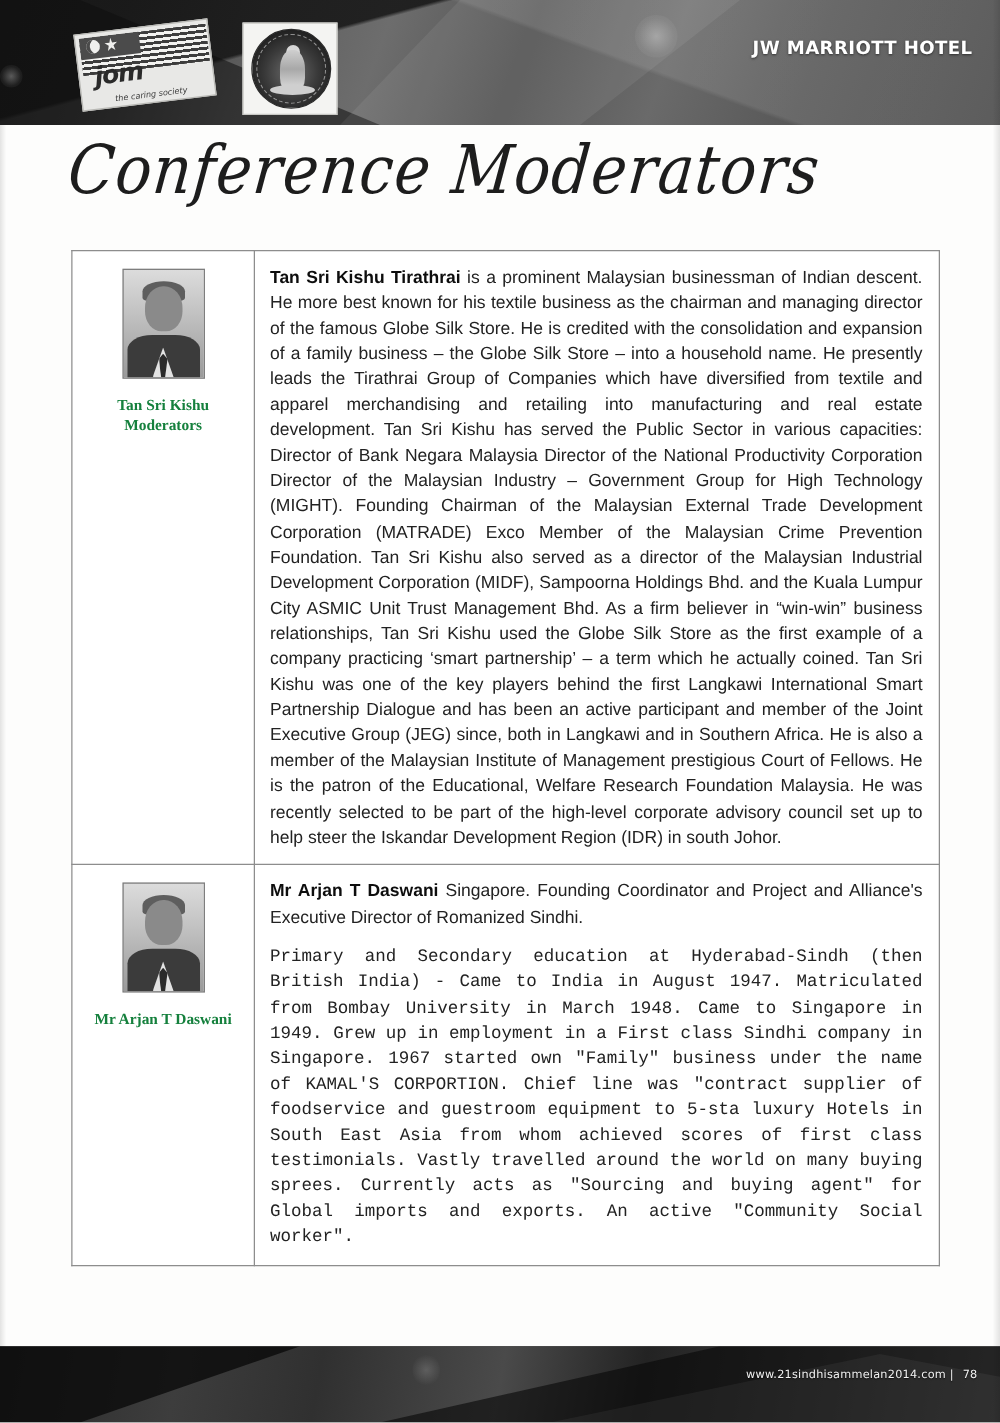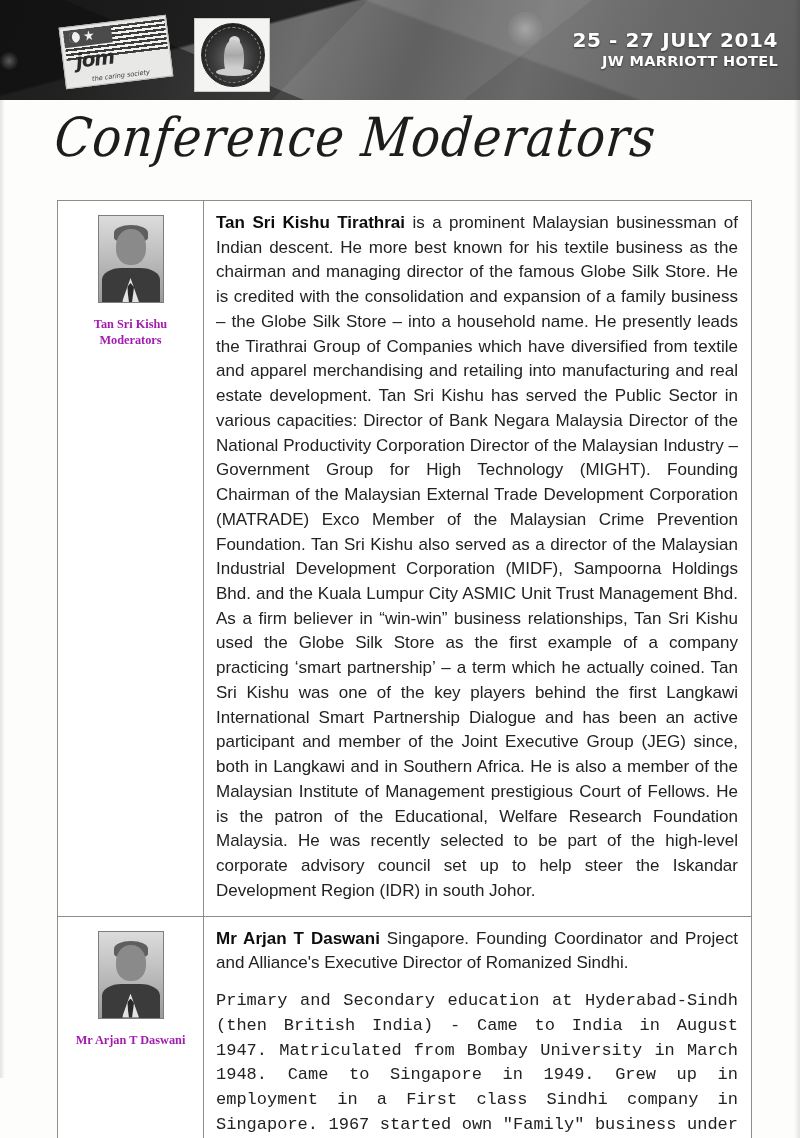--- a/index.html
+++ b/index.html
@@ -263,25 +263,25 @@
     width: 7px; height: 19px;
     background: #2a2a2a;
     clip-path: polygon(50% 0, 100% 22%, 72% 100%, 28% 100%, 0 22%);
   }
   .mod-name {
     margin-top: 13px;
     font-family: "Liberation Serif", serif;
     font-weight: 700;
     font-size: 12.3px;
     line-height: 1.32;
-    color: #a21caf;
+    color: #15803d;
   }
   .bio-para {
     font-family: "Liberation Sans", sans-serif;
-    font-size: 17px;
+    font-size: 14px;
     line-height: 1.455;
     color: #222222;
     text-align: justify;
     margin: 0;
   }
   .bio-para + .bio-para { margin-top: 13px; font-family: Liberation Mono, monospace; }
   .bio-para b { font-weight: 700; color: #0d0d0d; }
 
   
   #footer-band {
@@ -367,21 +367,20 @@
     <div id="logo-emblem">
       <div class="emblem-circle">
         <div class="emblem-ringtext"></div>
         <div class="emblem-head"></div>
         <div class="emblem-figure"></div>
         <div class="emblem-base"></div>
       </div>
     </div>
 
     <div id="header-text">
-      <div id="header-dates">25 - 27 JULY 2014</div>
       <div id="header-venue">JW MARRIOTT HOTEL</div>
     </div>
   </div>
 
   <div id="page-title">Conference Moderators</div>
 
   <table id="moderators-table">
     <tbody>
       <tr>
         <td class="cell-profile">
@@ -417,17 +416,29 @@
           </div>
         </td>
         <td class="cell-bio">
           <p class="bio-para"><b>Mr Arjan T Daswani</b><span> Singapore. Founding Coordinator and Project and Alliance's Executive Director of Romanized Sindhi.</span></p>
           <p class="bio-para">Primary and Secondary education at Hyderabad-Sindh (then British India) - Came to India in August 1947. Matriculated from Bombay University in March 1948. Came to Singapore in 1949. Grew up in employment in a First class Sindhi company in Singapore. 1967 started own "Family" business under the name of KAMAL'S CORPORTION. Chief line was "contract supplier of foodservice and guestroom equipment to 5-sta luxury Hotels in South East Asia from whom achieved scores of first class testimonials. Vastly travelled around the world on many buying sprees. Currently acts as "Sourcing and buying agent" for Global imports and exports. An active "Community Social worker".</p>
         </td>
       </tr>
     </tbody>
   </table>
 
+  <div id="footer-band">
+    <div class="ftr-layer ftr-base"></div>
+    <div class="ftr-layer ftr-wedge-a"></div>
+    <div class="ftr-layer ftr-wedge-b"></div>
+    <div class="ftr-layer ftr-wedge-c"></div>
+    <div class="ftr-orb"></div>
+    <div id="footer-text">
+      <span>www.21sindhisammelan2014.com</span>
+      <span id="footer-pagenum-sep">|</span>
+      <span id="footer-pagenum">78</span>
+    </div>
+  </div>
 
   <div id="edge-left"></div>
   <div id="edge-right"></div>
 
 </div>
 
 </body></html>

